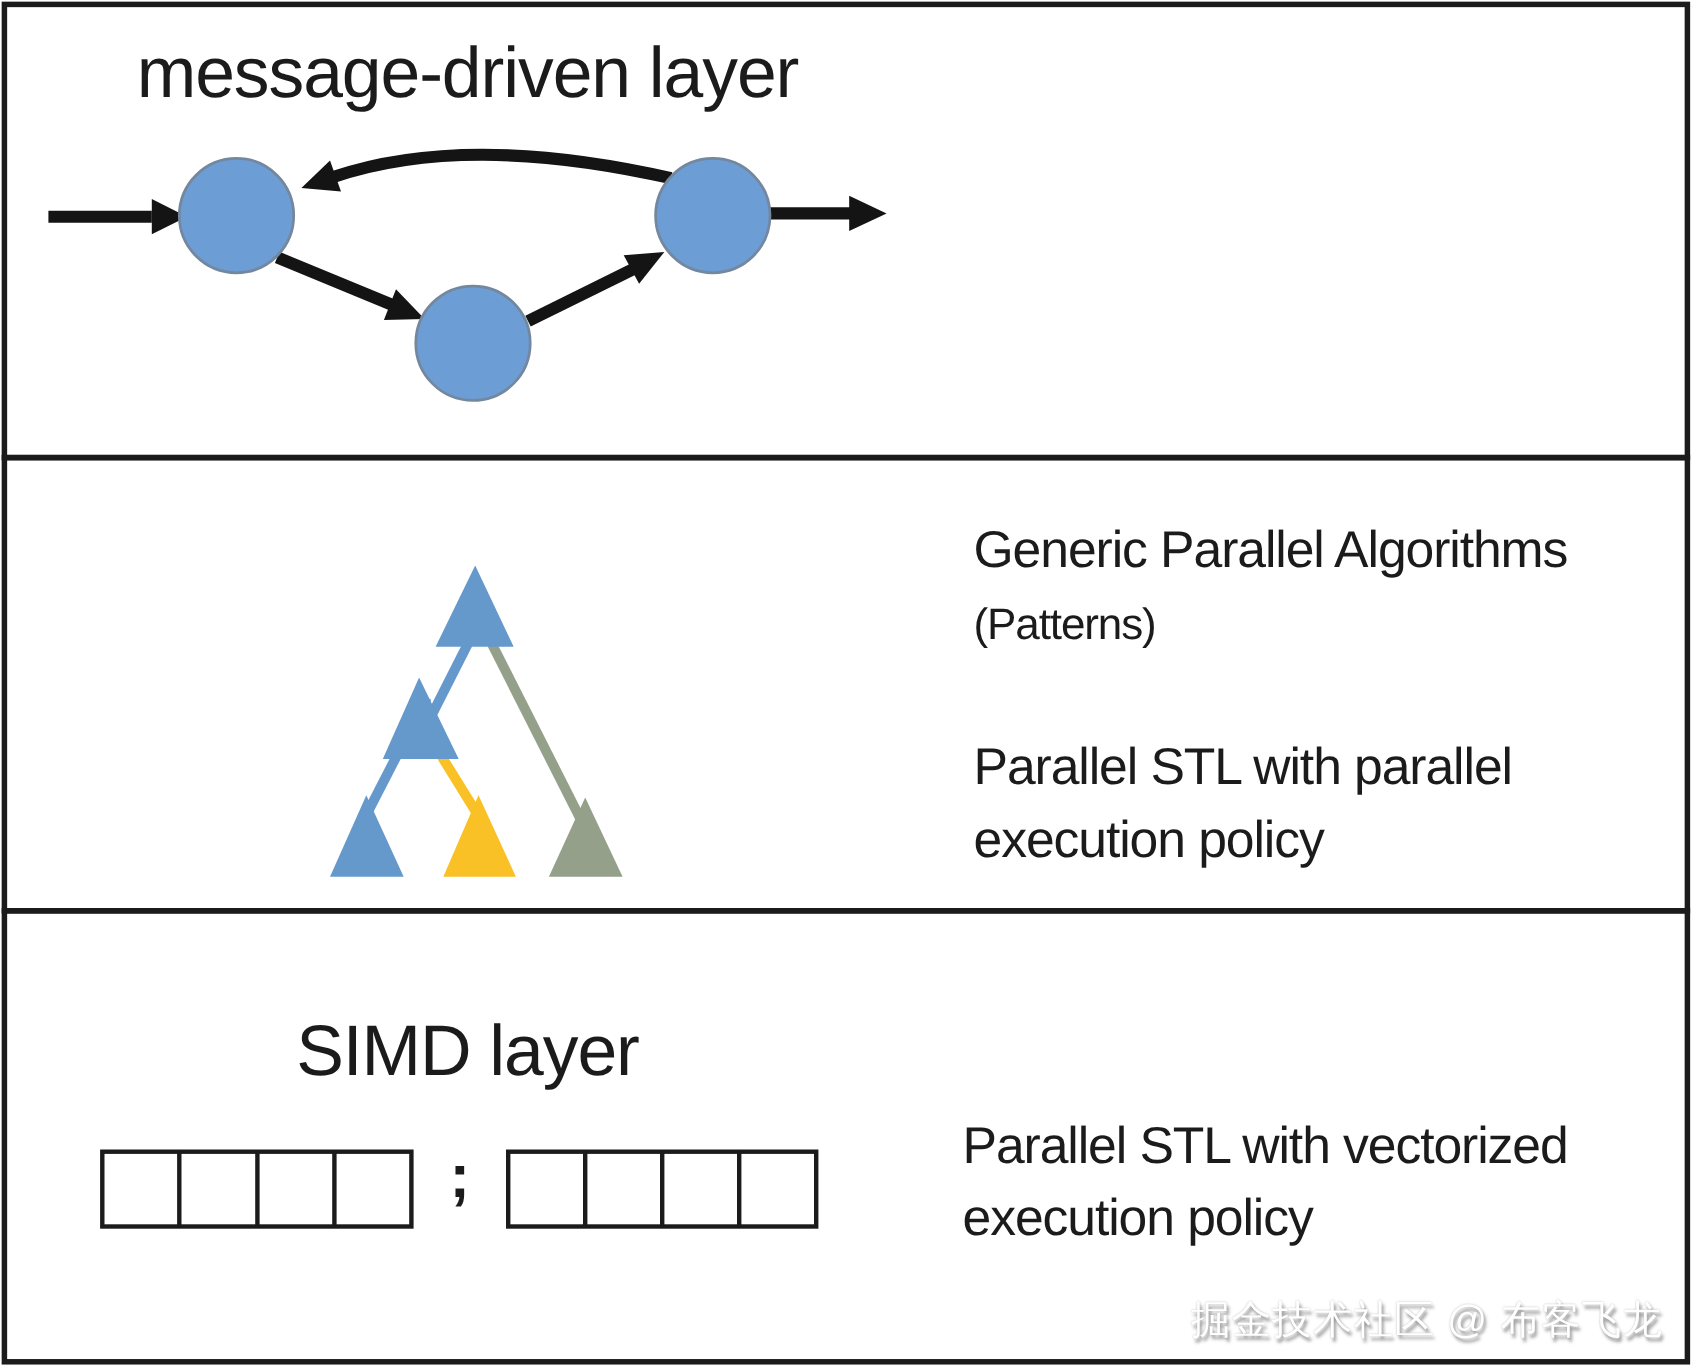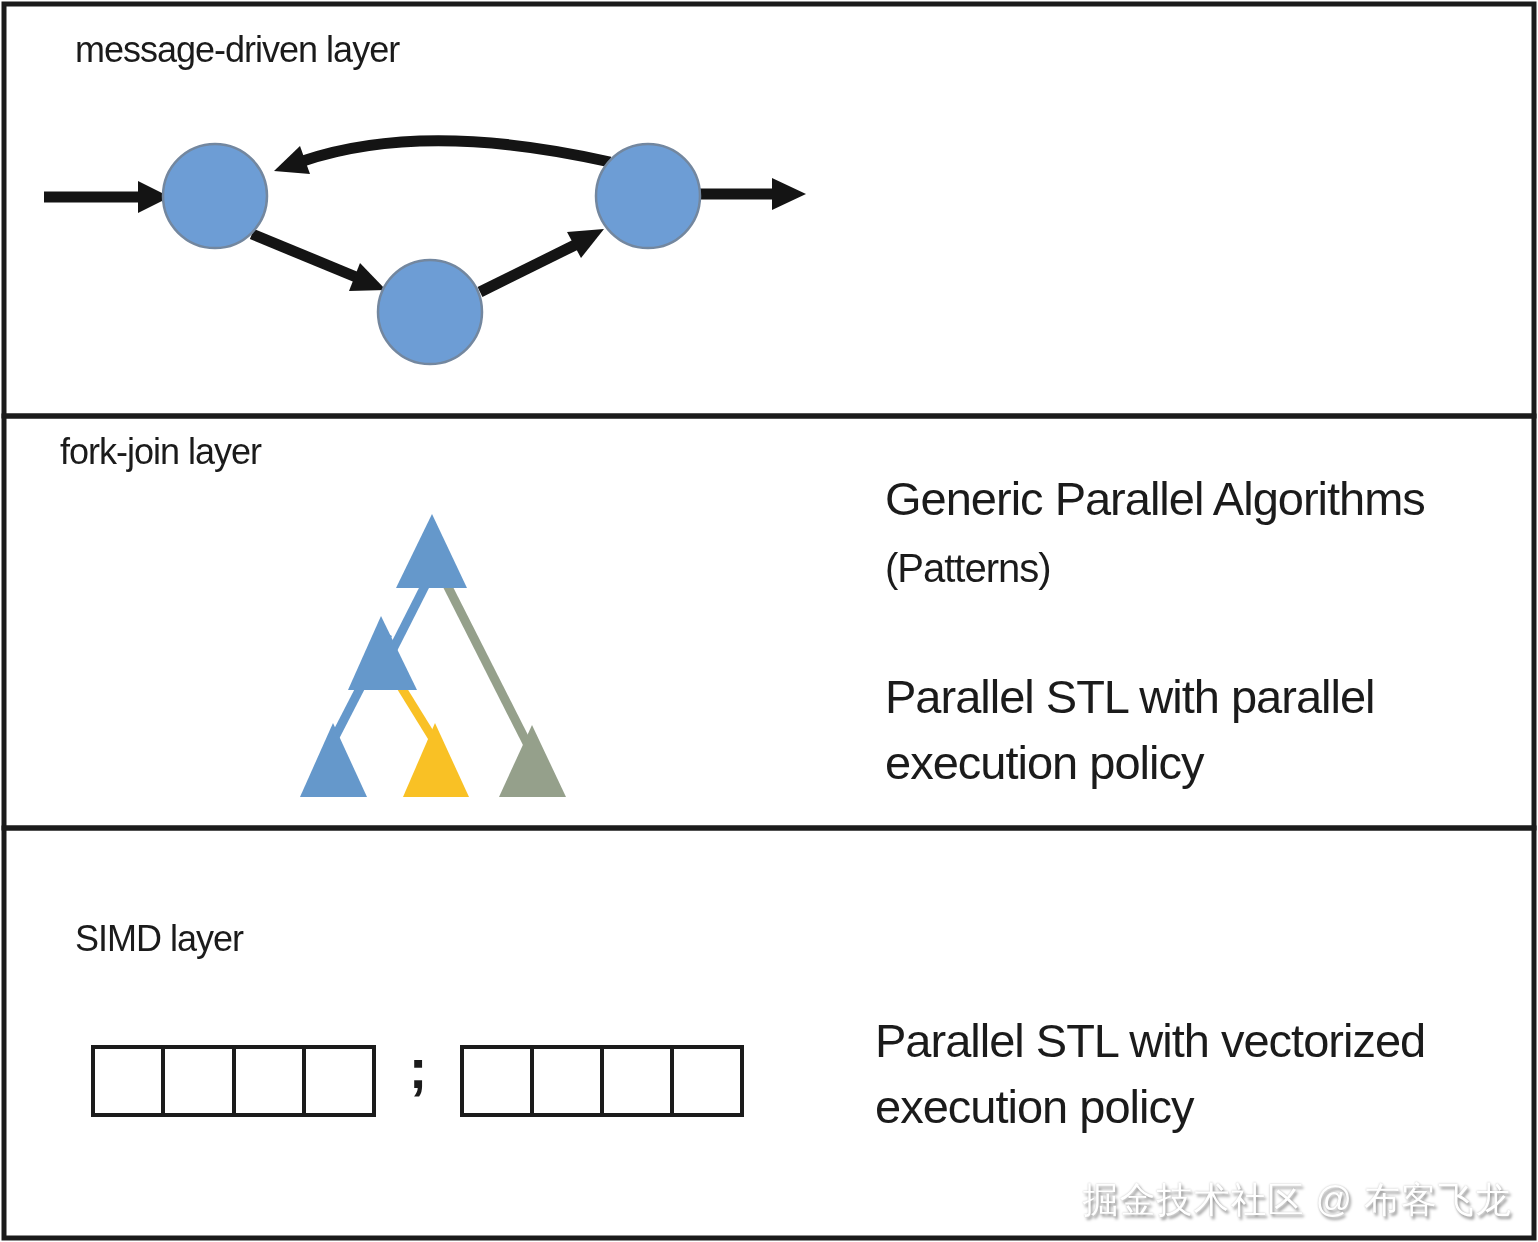--- a/index.html
+++ b/index.html
@@ -17,22 +17,22 @@
   .node{fill:var(--node-fill,#6d9dd5);stroke:var(--node-stroke,#73879f);stroke-width:2.5;}
   .fj-blue{stroke:var(--tri-blue,#6598cb);stroke-width:9;}
   .fj-yellow{stroke:var(--tri-yellow,#f9c125);stroke-width:9;}
   .fj-gray{stroke:var(--tri-gray,#95a08b);stroke-width:9;}
   .tri-blue{fill:var(--tri-blue,#6598cb);}
   .tri-yellow{fill:var(--tri-yellow,#f9c125);}
   .tri-gray{fill:var(--tri-gray,#95a08b);}
   .simd-box{fill:var(--box-fill,#fff);stroke:var(--frame,#1b1b1b);stroke-width:4;}
   .simd-div{stroke:var(--frame,#1b1b1b);stroke-width:4;}
   .sec-title{
-    position:absolute;width:700px;
-    font-size:36px;letter-spacing:-1px;color:var(--text,#1b1b1b);
+    position:absolute;width:700px;text-align:center;
+    font-size:65px;letter-spacing:-1px;color:var(--text,#1b1b1b);
     white-space:nowrap;line-height:1.1;
   }
   .label{
     position:absolute;font-size:47px;letter-spacing:-1px;
     color:var(--text,#1b1b1b);white-space:nowrap;line-height:1.4;
   }
   .label-small{font-size:40px;}
   #semicolon{
     position:absolute;left:388px;top:1036px;width:60px;text-align:center;
     font-size:56px;font-weight:600;color:var(--text,#1b1b1b);
@@ -100,21 +100,20 @@
       <rect class="simd-box" x="462" y="1047" width="280" height="68"></rect>
       <line class="simd-div" x1="532" y1="1047" x2="532" y2="1115"></line>
       <line class="simd-div" x1="602" y1="1047" x2="602" y2="1115"></line>
       <line class="simd-div" x1="672" y1="1047" x2="672" y2="1115"></line>
     </g>
   </svg>
 
   <div class="sec-title" style="left:75px;top:30px;">message-driven layer</div>
 
 
-  <div class="sec-title" style="left:60px;top:432px;">fork-join layer</div>
 
   <div class="label" style="left:885px;top:466px;">Generic Parallel Algorithms</div>
 
   <div class="label label-small" style="left:885px;top:540px;">(Patterns)</div>
 
   <div class="label" style="left:885px;top:632px;margin-top:32px;">
     <div>Parallel STL with parallel</div>
     <div>execution policy</div>
   </div>
 

